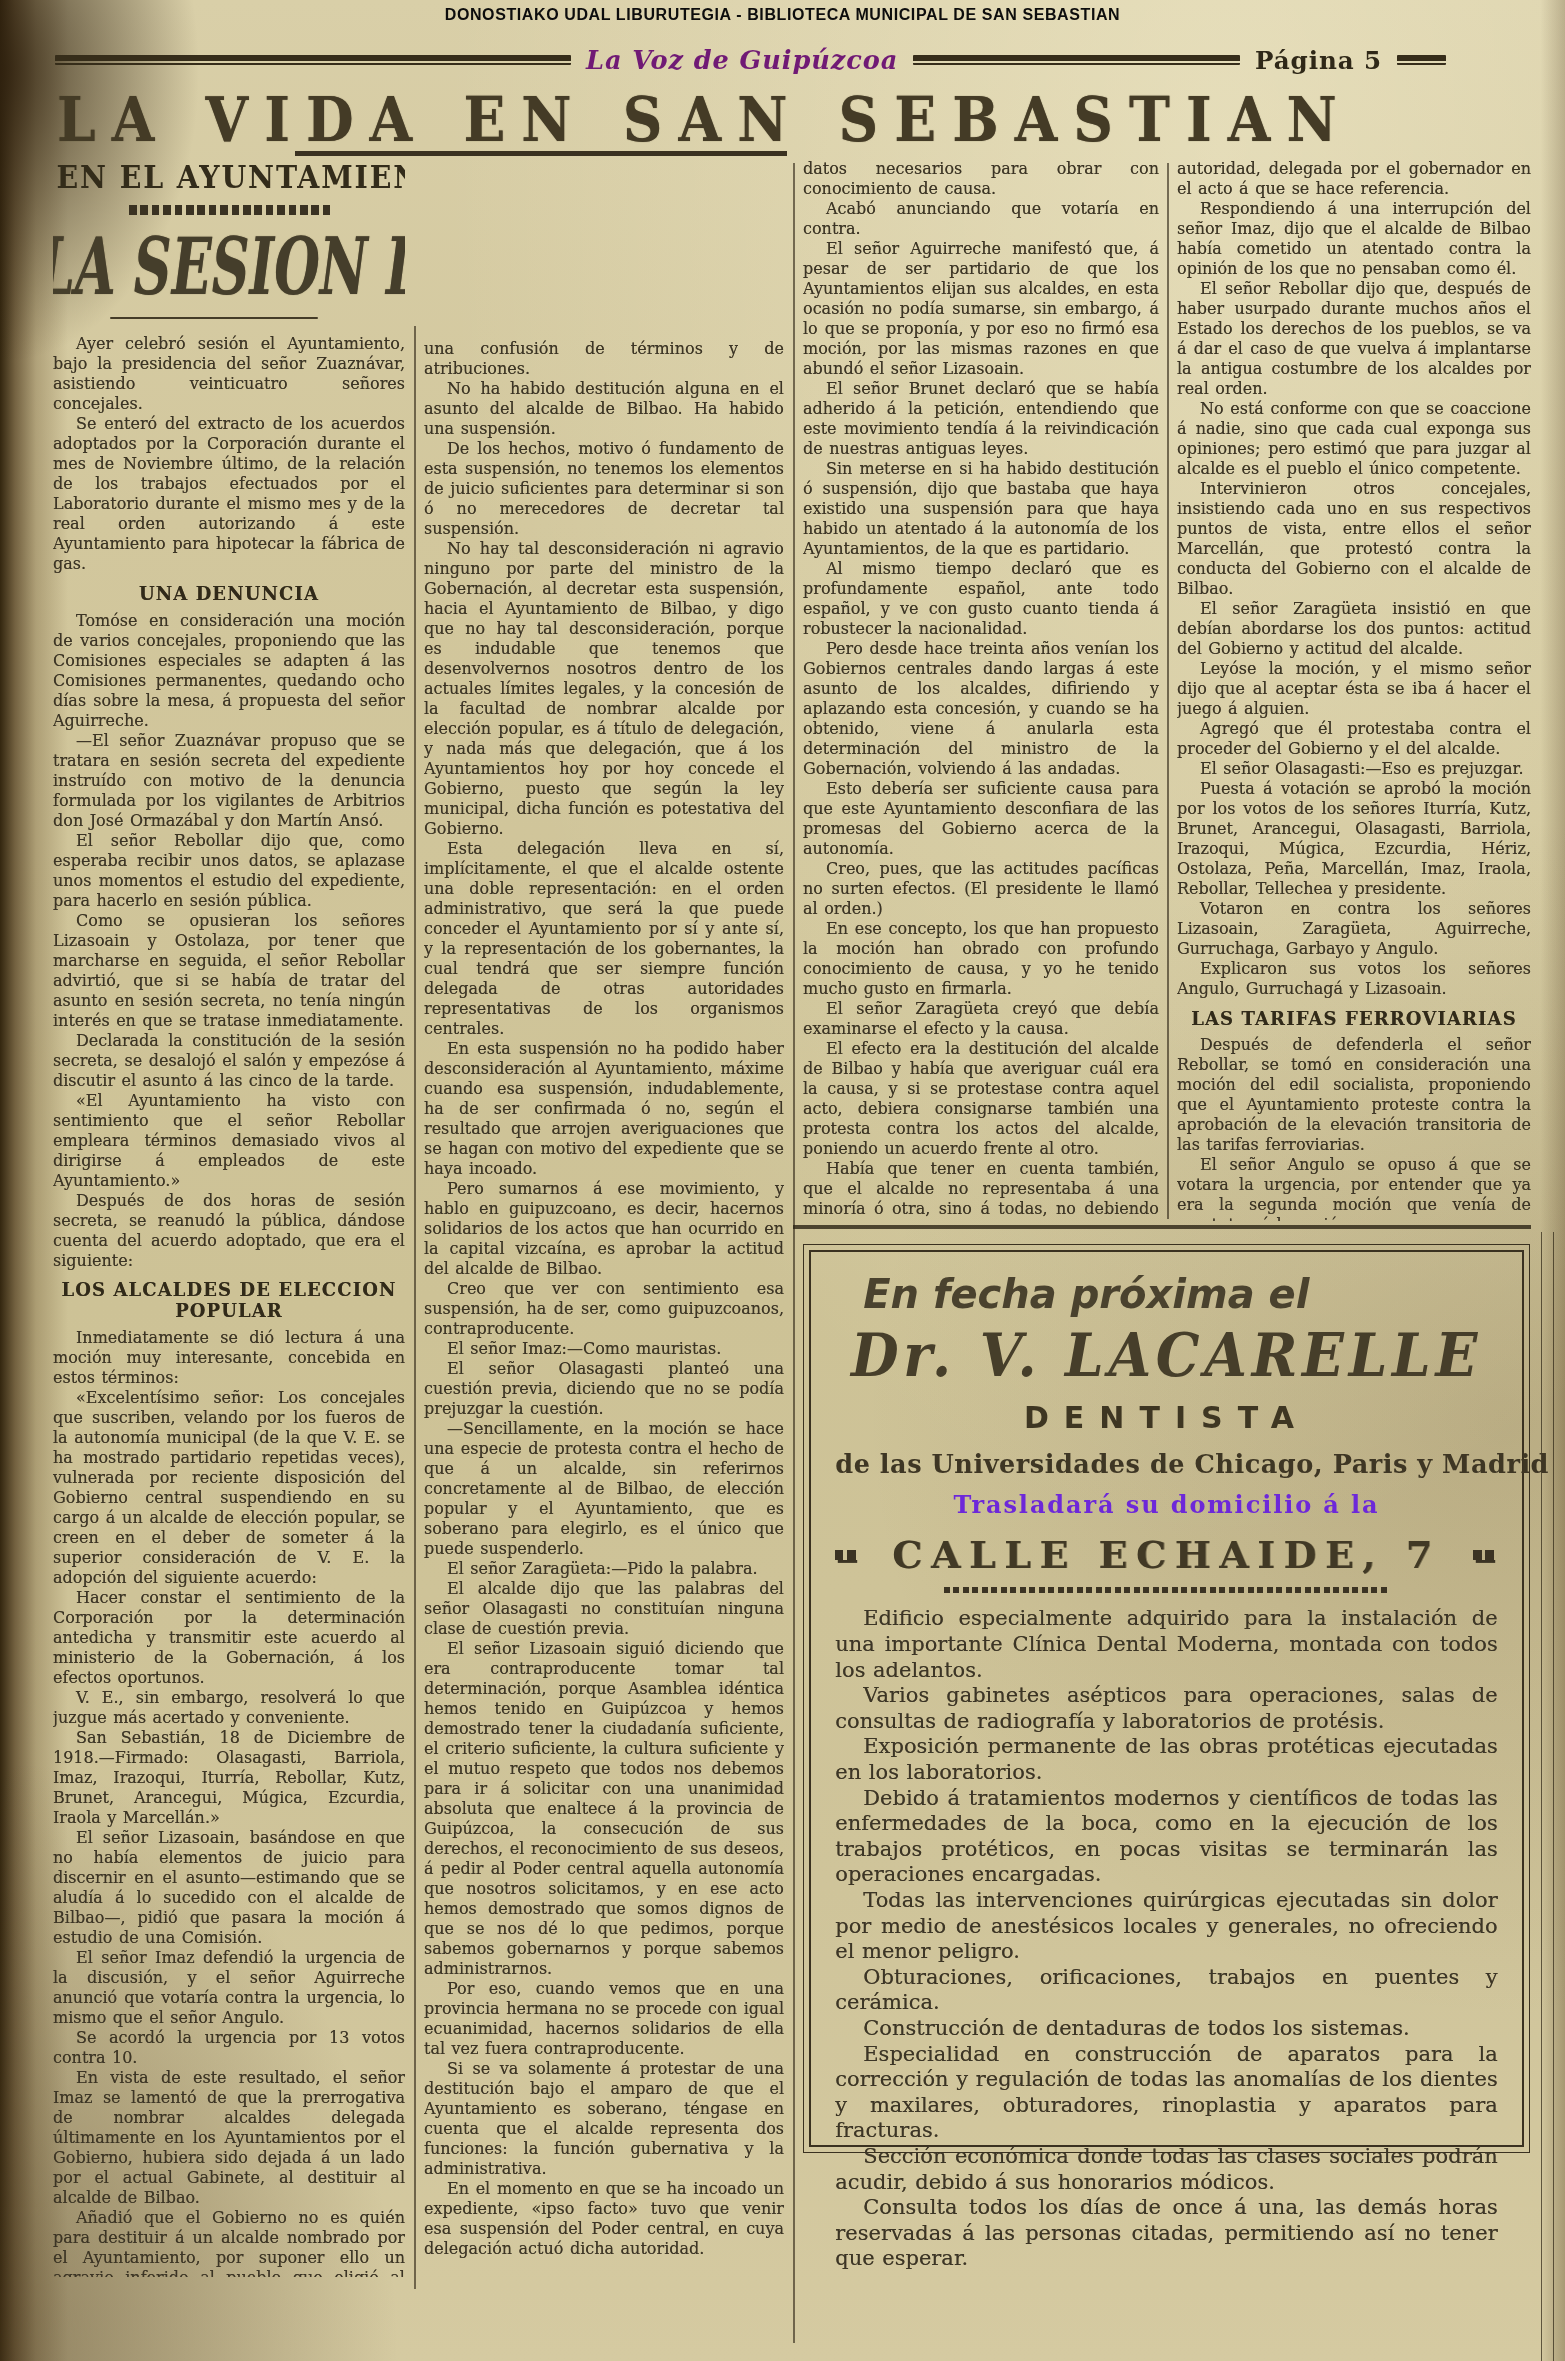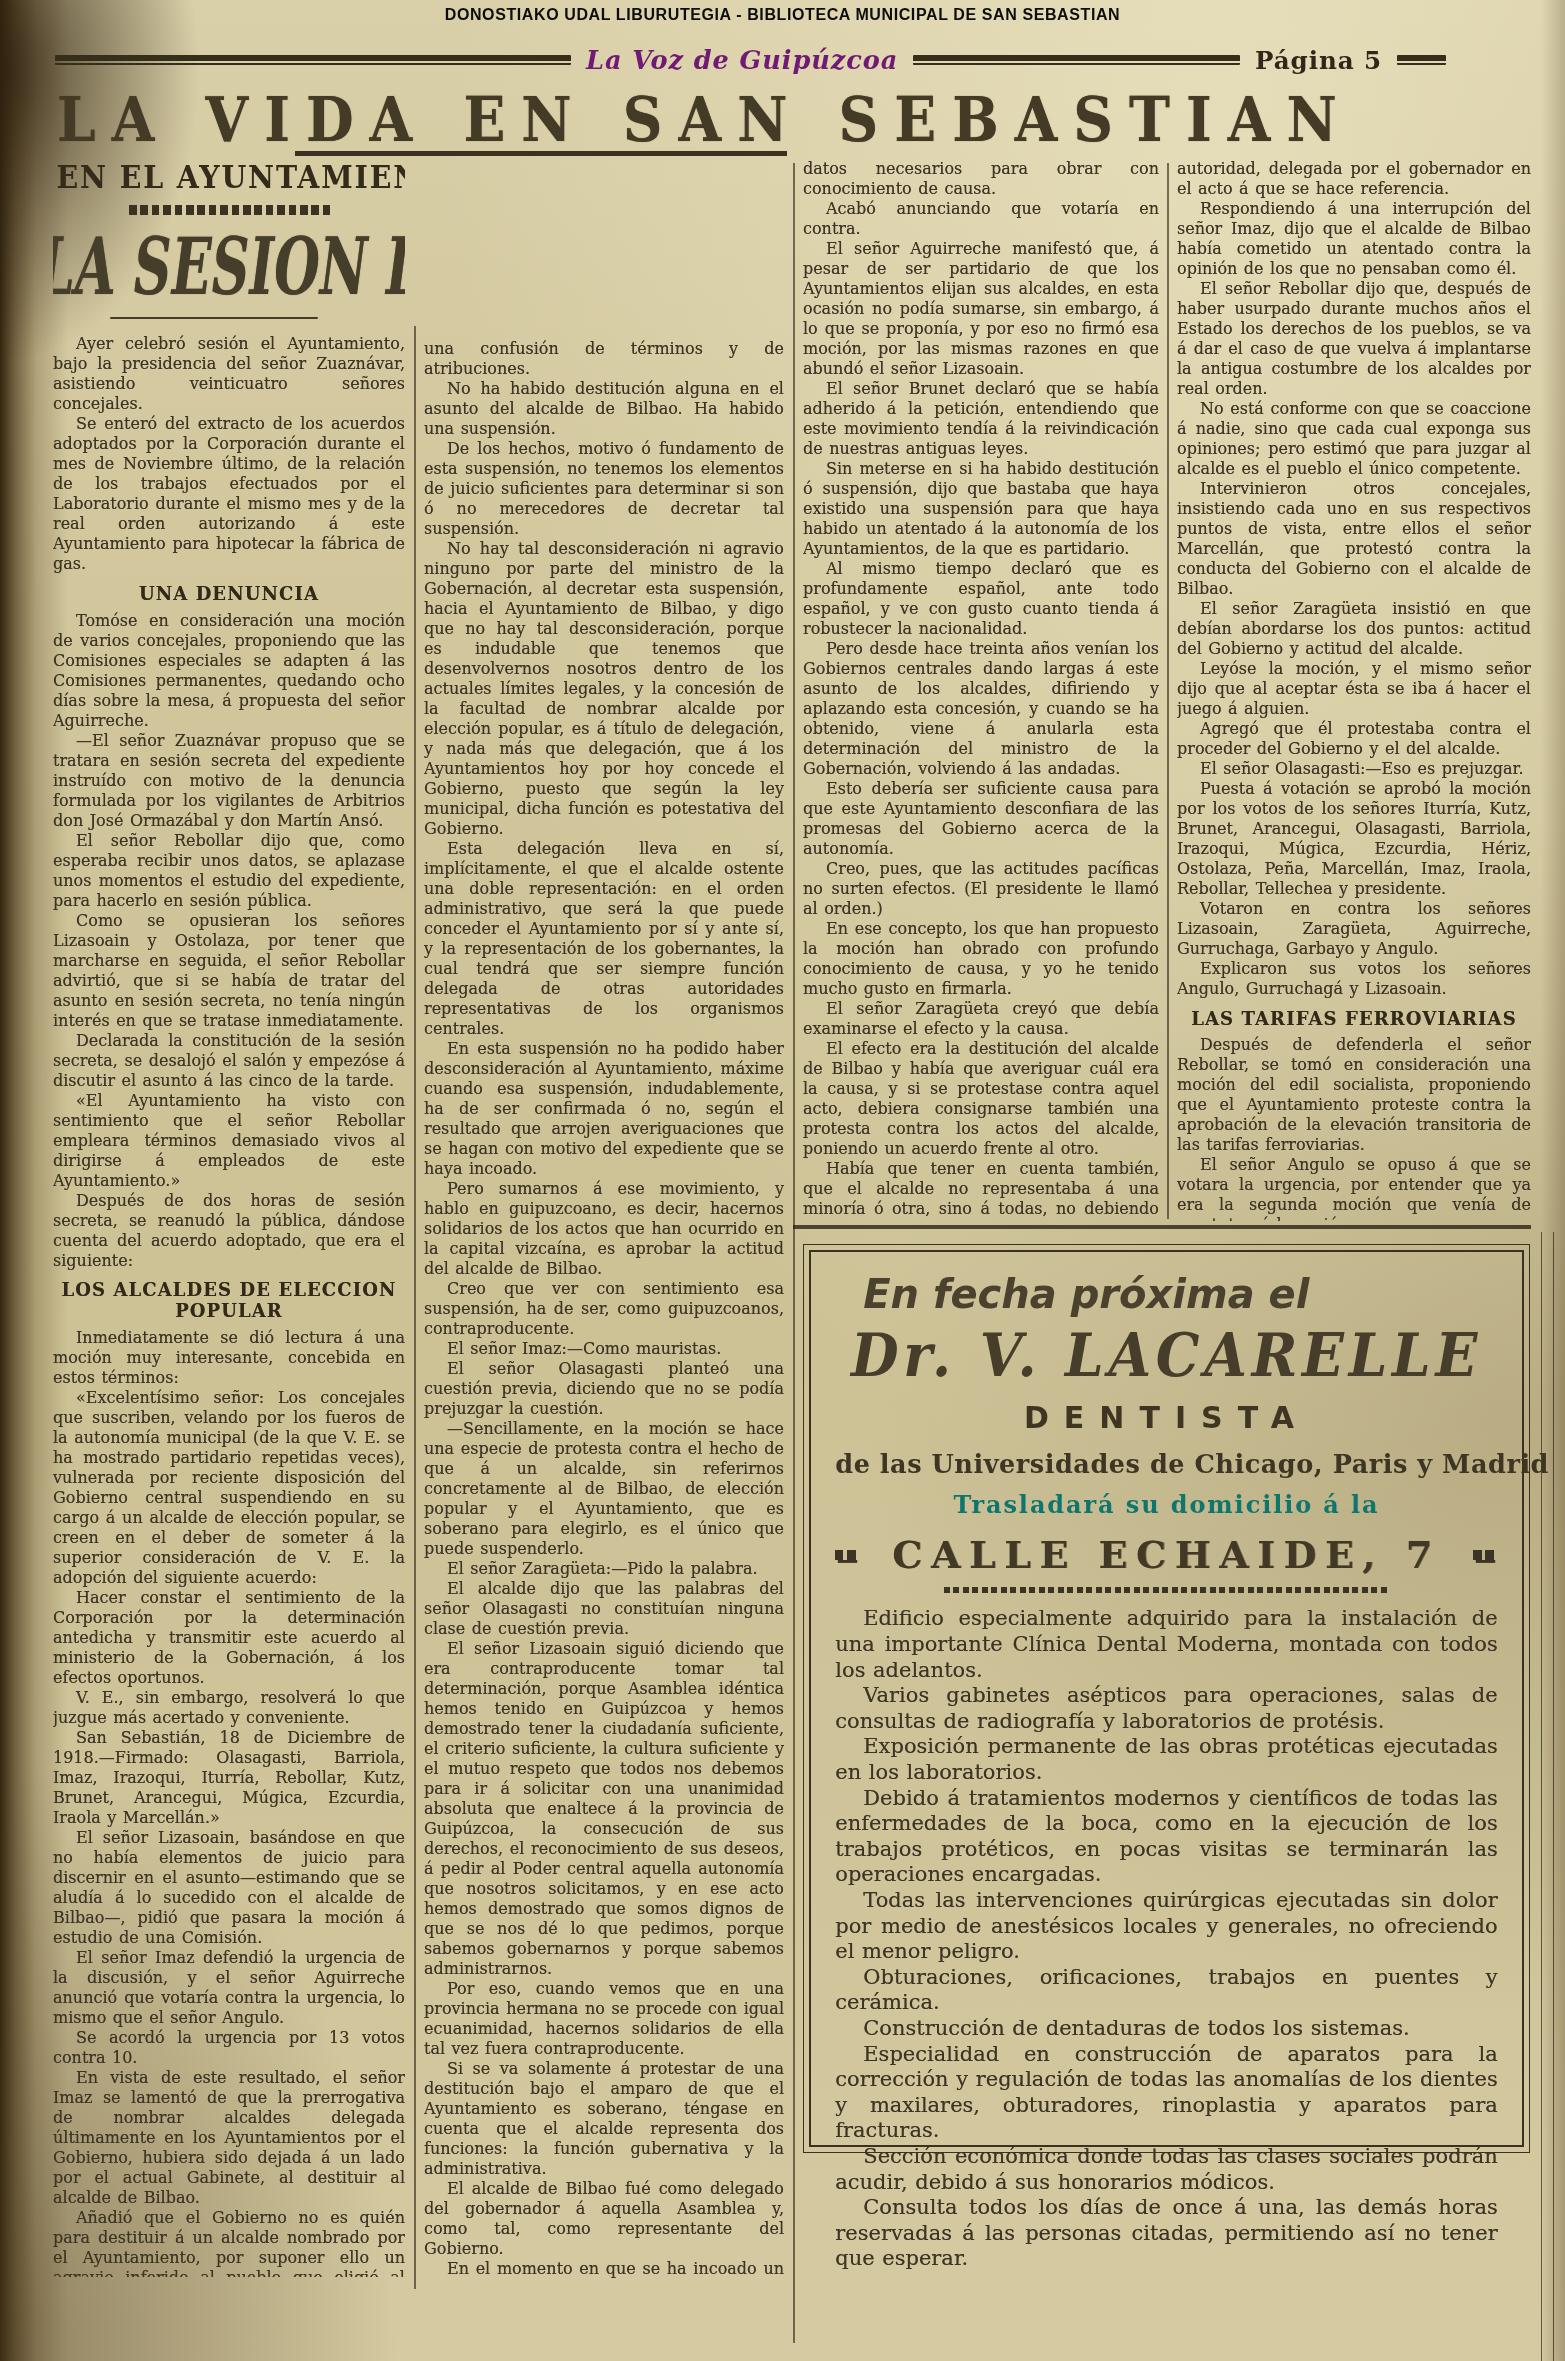--- a/index.html
+++ b/index.html
@@ -71,21 +71,21 @@
   .ad{position:absolute;left:750px;top:1085px;width:727px;height:909px;
     border:1.9px solid #3a3120;padding:4.7px;box-sizing:border-box;}
   .ad-inner{border:2.8px solid #3a3120;height:100%;box-sizing:border-box;padding:13.2px 24.6px 7.6px;}
   .ad-intro{margin:5.7px 0 1.9px 28px;font-family:"DejaVu Sans", sans-serif;font-size:40px;font-weight:bold;
     font-style:italic;color:#4a422e;}
   .ad-doctor{margin:5.7px 0 0;text-align:center;font-size:55px;font-weight:bold;font-style:italic;
     letter-spacing:4.7px;color:#463e2a;white-space:nowrap;transform:scaleY(1.08);}
   .ad-prof{margin:13.2px 0 0;text-align:center;font-family:"DejaVu Sans", sans-serif;font-size:30px;
     font-weight:bold;letter-spacing:15px;color:#3e3622;}
   .ad-cred{margin:13.2px 0 0;text-align:center;font-size:25.6px;font-weight:bold;color:#3e3624;letter-spacing:0.5px;white-space:nowrap;}
-  .ad-announce{margin:11.4px 0 0;text-align:center;font-size:24px;font-weight:bold;letter-spacing:1.9px;color:#0f766e;}
+  .ad-announce{margin:11.4px 0 0;text-align:center;font-size:24px;font-weight:bold;letter-spacing:1.9px;color:#6d28d9;}
   .ad-address-row{margin:13.2px 0 0;display:flex;align-items:center;justify-content:center;gap:32px;}
   .ad-dashes{width:81px;height:10.4px;
     background:repeating-linear-gradient(90deg,#3b3323 0 8.5px, rgba(0,0,0,0) 8.5px 12.3px);
     box-shadow:0 5.7px 0 -2.8px #3b3323;}
   .ad-address{font-size:38px;font-weight:bold;letter-spacing:8.5px;color:#413925;white-space:nowrap;
     text-shadow:0.9px 0 0 rgba(65,57,37,.5);}
   .ad-dotted{width:445px;height:6.6px;margin:9.5px auto 13.2px;
     background:repeating-linear-gradient(90deg,#3b3323 0 5.7px, rgba(0,0,0,0) 5.7px 9.5px);}
   .ad-para{margin:0;text-indent:28px;text-align:justify;font-size:21px;line-height:25.6px;color:#3c3526;
     word-spacing:0.9px;text-shadow:0 0 0.6px rgba(64,54,32,.6);}
@@ -155,21 +155,20 @@
         <p class="para">Pero sumarnos á ese movimiento, y hablo en guipuzcoano, es decir, hacernos solidarios de los actos que han ocurrido en la capital vizcaína, es aprobar la actitud del alcalde de Bilbao.</p>
         <p class="para">Creo que ver con sentimiento esa suspensión, ha de ser, como guipuzcoanos, contraproducente.</p>
         <p class="para">El señor Imaz:—Como mauristas.</p>
         <p class="para">El señor Olasagasti planteó una cuestión previa, diciendo que no se podía prejuzgar la cuestión.</p>
         <p class="para">—Sencillamente, en la moción se hace una especie de protesta contra el hecho de que á un alcalde, sin referirnos concretamente al de Bilbao, de elección popular y el Ayuntamiento, que es soberano para elegirlo, es el único que puede suspenderlo.</p>
         <p class="para">El señor Zaragüeta:—Pido la palabra.</p>
         <p class="para">El alcalde dijo que las palabras del señor Olasagasti no constituían ninguna clase de cuestión previa.</p>
         <p class="para">El señor Lizasoain siguió diciendo que era contraproducente tomar tal determinación, porque Asamblea idéntica hemos tenido en Guipúzcoa y hemos demostrado tener la ciudadanía suficiente, el criterio suficiente, la cultura suficiente y el mutuo respeto que todos nos debemos para ir á solicitar con una unanimidad absoluta que enaltece á la provincia de Guipúzcoa, la consecución de sus derechos, el reconocimiento de sus deseos, á pedir al Poder central aquella autonomía que nosotros solicitamos, y en ese acto hemos demostrado que somos dignos de que se nos dé lo que pedimos, porque sabemos gobernarnos y porque sabemos administrarnos.</p>
         <p class="para">Por eso, cuando vemos que en una provincia hermana no se procede con igual ecuanimidad, hacernos solidarios de ella tal vez fuera contraproducente.</p>
         <p class="para">Si se va solamente á protestar de una destitución bajo el amparo de que el Ayuntamiento es soberano, téngase en cuenta que el alcalde representa dos funciones: la función gubernativa y la administrativa.</p>
-        <p class="para">El alcalde de Bilbao fué como delegado del gobernador á aquella Asamblea y, como tal, como representante del Gobierno.</p>
         <p class="para">En el momento en que se ha incoado un expediente, «ipso facto» tuvo que venir esa suspensión del Poder central, en cuya delegación actuó dicha autoridad.</p>
       </div>
   </div>
 
   <div class="col col3">
     <div>
         <p class="para">datos necesarios para obrar con conocimiento de causa.</p>
         <p class="para">Acabó anunciando que votaría en contra.</p>
         <p class="para">El señor Aguirreche manifestó que, á pesar de ser partidario de que los Ayuntamientos elijan sus alcaldes, en esta ocasión no podía sumarse, sin embargo, á lo que se proponía, y por eso no firmó esa moción, por las mismas razones en que abundó el señor Lizasoain.</p>
         <p class="para">El señor Brunet declaró que se había adherido á la petición, entendiendo que este movimiento tendía á la reivindicación de nuestras antiguas leyes.</p>

